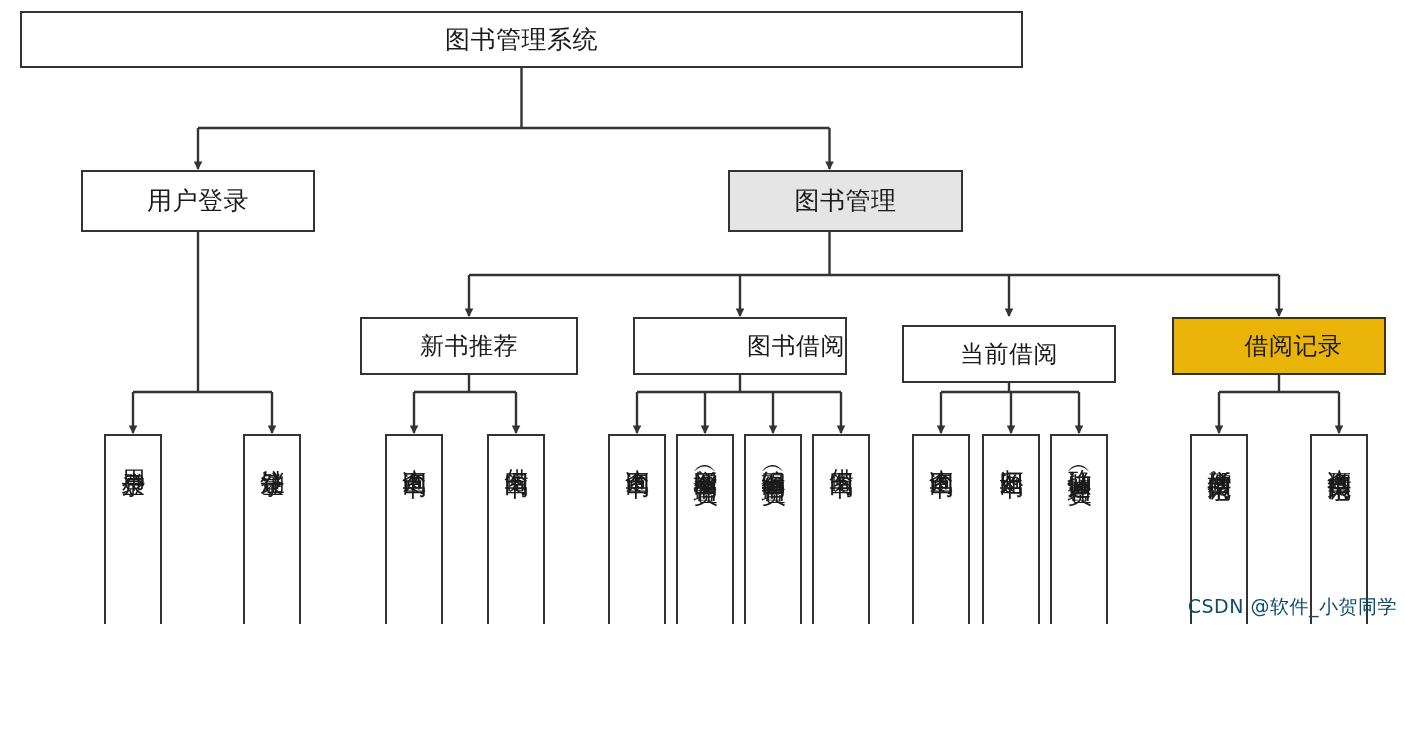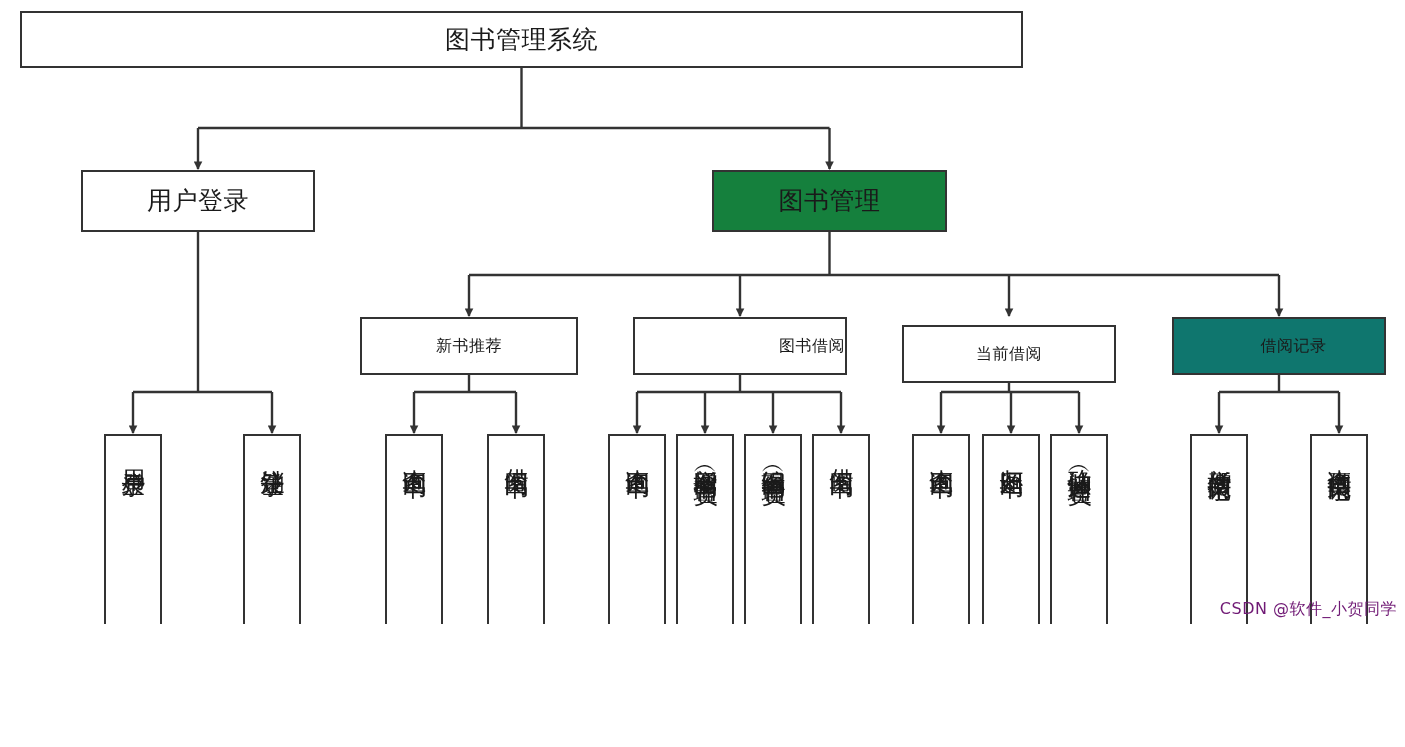--- a/index.html
+++ b/index.html
@@ -54,28 +54,28 @@
   .node.vertical .node-label {
     writing-mode: vertical-rl;
     text-orientation: upright;
     font-size: 25px;
     line-height: 1.05;
     letter-spacing: 2px;
     white-space: pre-line;
   }
   .node.level-0 .node-label { font-size: 25px; }
   .node.level-1 .node-label { font-size: 25px; }
-  .node.level-2 .node-label { font-size: 16px; }
+  .node.level-2 .node-label { font-size: 24px; }
   .node.leaf-narrow .node-label { font-size: 24px; }
   #watermark {
     position: absolute;
     right: 8px;
     bottom: 4px;
-    font-size: 16px;
-    color: #701a75;
+    font-size: 19px;
+    color: #0c4a6e;
     letter-spacing: 0.5px;
     user-select: none;
     white-space: nowrap;
   }
 </style>
 </head>
 <body>
 
 <div id="diagram-root">
 
@@ -122,33 +122,33 @@
       </g>
   </svg>
 
   <div id="nodes-layer">
       <div class="node level-0 horizontal" style="left: 20px; top: 11px; width: 1003px; height: 57px; border-color: rgb(51, 51, 51); background: rgb(255, 255, 255);">
         <span class="node-label">图书管理系统</span>
       </div>
       <div class="node level-1 horizontal" style="left: 81px; top: 170px; width: 234px; height: 62px; border-color: rgb(51, 51, 51); background: rgb(255, 255, 255);">
         <span class="node-label">用户登录</span>
       </div>
-      <div class="node level-1 horizontal" style="left: 712px; top: 170px; width: 235px; height: 62px; border-color: rgb(51, 51, 51); background: #15803d;">
+      <div class="node level-1 horizontal" style="left: 728px; top: 170px; width: 235px; height: 62px; border-color: rgb(51, 51, 51); background: #e5e5e5;">
         <span class="node-label">图书管理</span>
       </div>
       <div class="node level-2 horizontal" style="left: 360px; top: 317px; width: 218px; height: 58px; border-color: rgb(51, 51, 51); background: rgb(255, 255, 255);">
         <span class="node-label">新书推荐</span>
       </div>
       <div class="node level-2 horizontal" style="left: 633px; top: 317px; width: 214px; height: 58px; border-color: rgb(51, 51, 51); background: rgb(255, 255, 255); justify-content: flex-end;">
         <span class="node-label">图书借阅</span>
       </div>
       <div class="node level-2 horizontal" style="left: 902px; top: 317px; width: 214px; height: 58px; border-color: rgb(51, 51, 51); background: rgb(255, 255, 255); margin-top: 8px;">
         <span class="node-label">当前借阅</span>
       </div>
-      <div class="node level-2 horizontal" style="left: 1172px; top: 317px; width: 214px; height: 58px; border-color: rgb(51, 51, 51); background: #0f766e; padding-left: 29px;">
+      <div class="node level-2 horizontal" style="left: 1172px; top: 317px; width: 214px; height: 58px; border-color: rgb(51, 51, 51); background: #eab308; padding-left: 29px;">
         <span class="node-label">借阅记录</span>
       </div>
       <div class="node level-3 vertical leaf-narrow" style="left: 104px; top: 434px; width: 58px; height: 302px; border-color: rgb(51, 51, 51); background: rgb(255, 255, 255);">
         <span class="node-label">用户登录</span>
       </div>
       <div class="node level-3 vertical leaf-narrow" style="left: 243px; top: 434px; width: 58px; height: 302px; border-color: rgb(51, 51, 51); background: rgb(255, 255, 255);">
         <span class="node-label">注销登录</span>
       </div>
       <div class="node level-3 vertical leaf-narrow" style="left: 385px; top: 434px; width: 58px; height: 302px; border-color: rgb(51, 51, 51); background: rgb(255, 255, 255);">
         <span class="node-label">查询图书</span>

